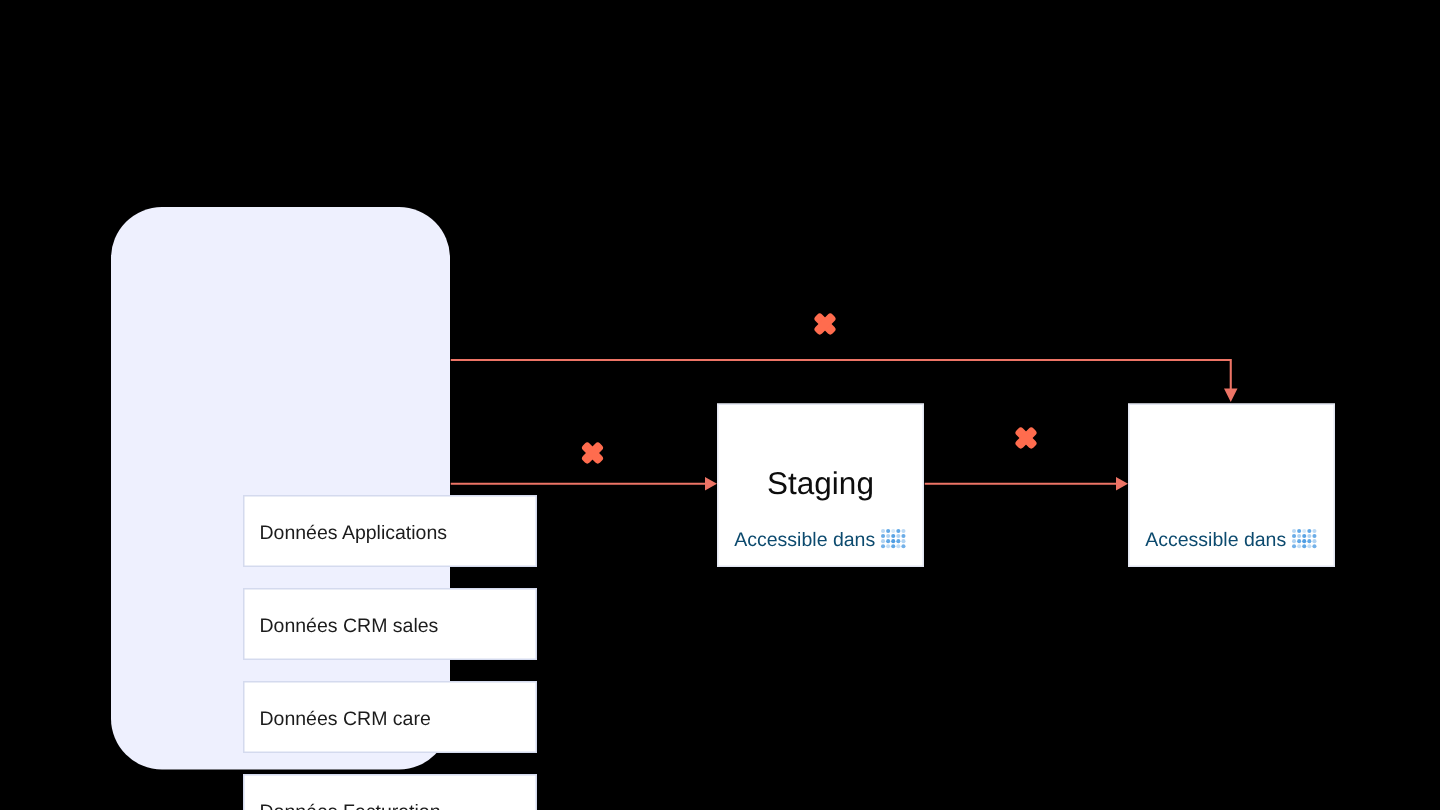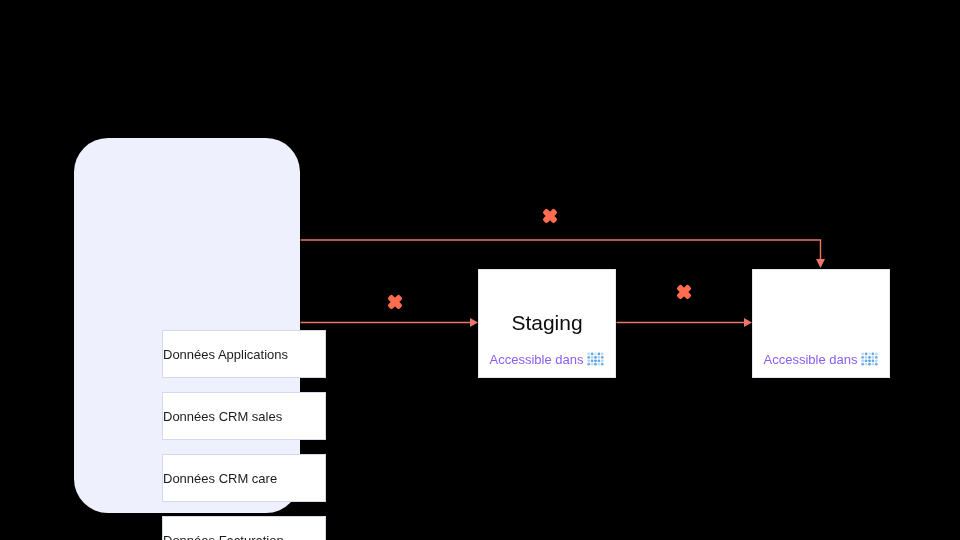--- a/index.html
+++ b/index.html
@@ -31,42 +31,42 @@
   .panel{
     position:absolute;left:74px;top:138px;width:226px;height:375px;
     background:var(--panel-bg);
     border-radius:34px;
   }
   .panel-title{
     position:absolute;left:21px;top:157px;
     font-size:17px;line-height:22px;color:var(--text);
   }
   .panel-item{
-    position:absolute;left:88px;width:164px;height:48px;
+    position:absolute;left:88px;width:196px;height:48px;
     background:#ffffff;border:1px solid var(--item-border);
-    display:flex;align-items:center;
+    display:flex;align-items:center;padding-left:10px;
     font-size:13px;color:#1c1c1c;
   }
   .pi-0{top:192px;} .pi-1{top:254px;} .pi-2{top:316px;} .pi-3{top:378px;}
 
   
   .schema-box{
     position:absolute;top:269px;width:138px;height:109px;
     background:#ffffff;border:1px solid var(--box-border);
   }
   .box-staging{left:478px;padding-left:42px;}
   .box-public{left:752px;}
   .box-title{
     position:absolute;top:41px;left:0;width:100%;
     text-align:center;font-size:21px;color:#0d0d0d;
   }
   .box-caption{
     position:absolute;bottom:9px;left:0;width:100%;
     display:flex;justify-content:center;align-items:center;gap:4px;
-    font-size:13px;color:#8b5cf6;
+    font-size:13px;color:#0c4a6e;
   }
   .metabase-icon{width:17px;height:17px;display:block;}
   .metabase-icon circle{fill:var(--metabase-blue);}
 
   
   .x-marker{position:absolute;width:22px;height:22px;}
   .x-marker rect{fill:var(--x-marker);}
   .xm-top{left:539px;top:205px;}
   .xm-mid-left{left:384px;top:291px;}
   .xm-mid-right{left:673px;top:281px;}

